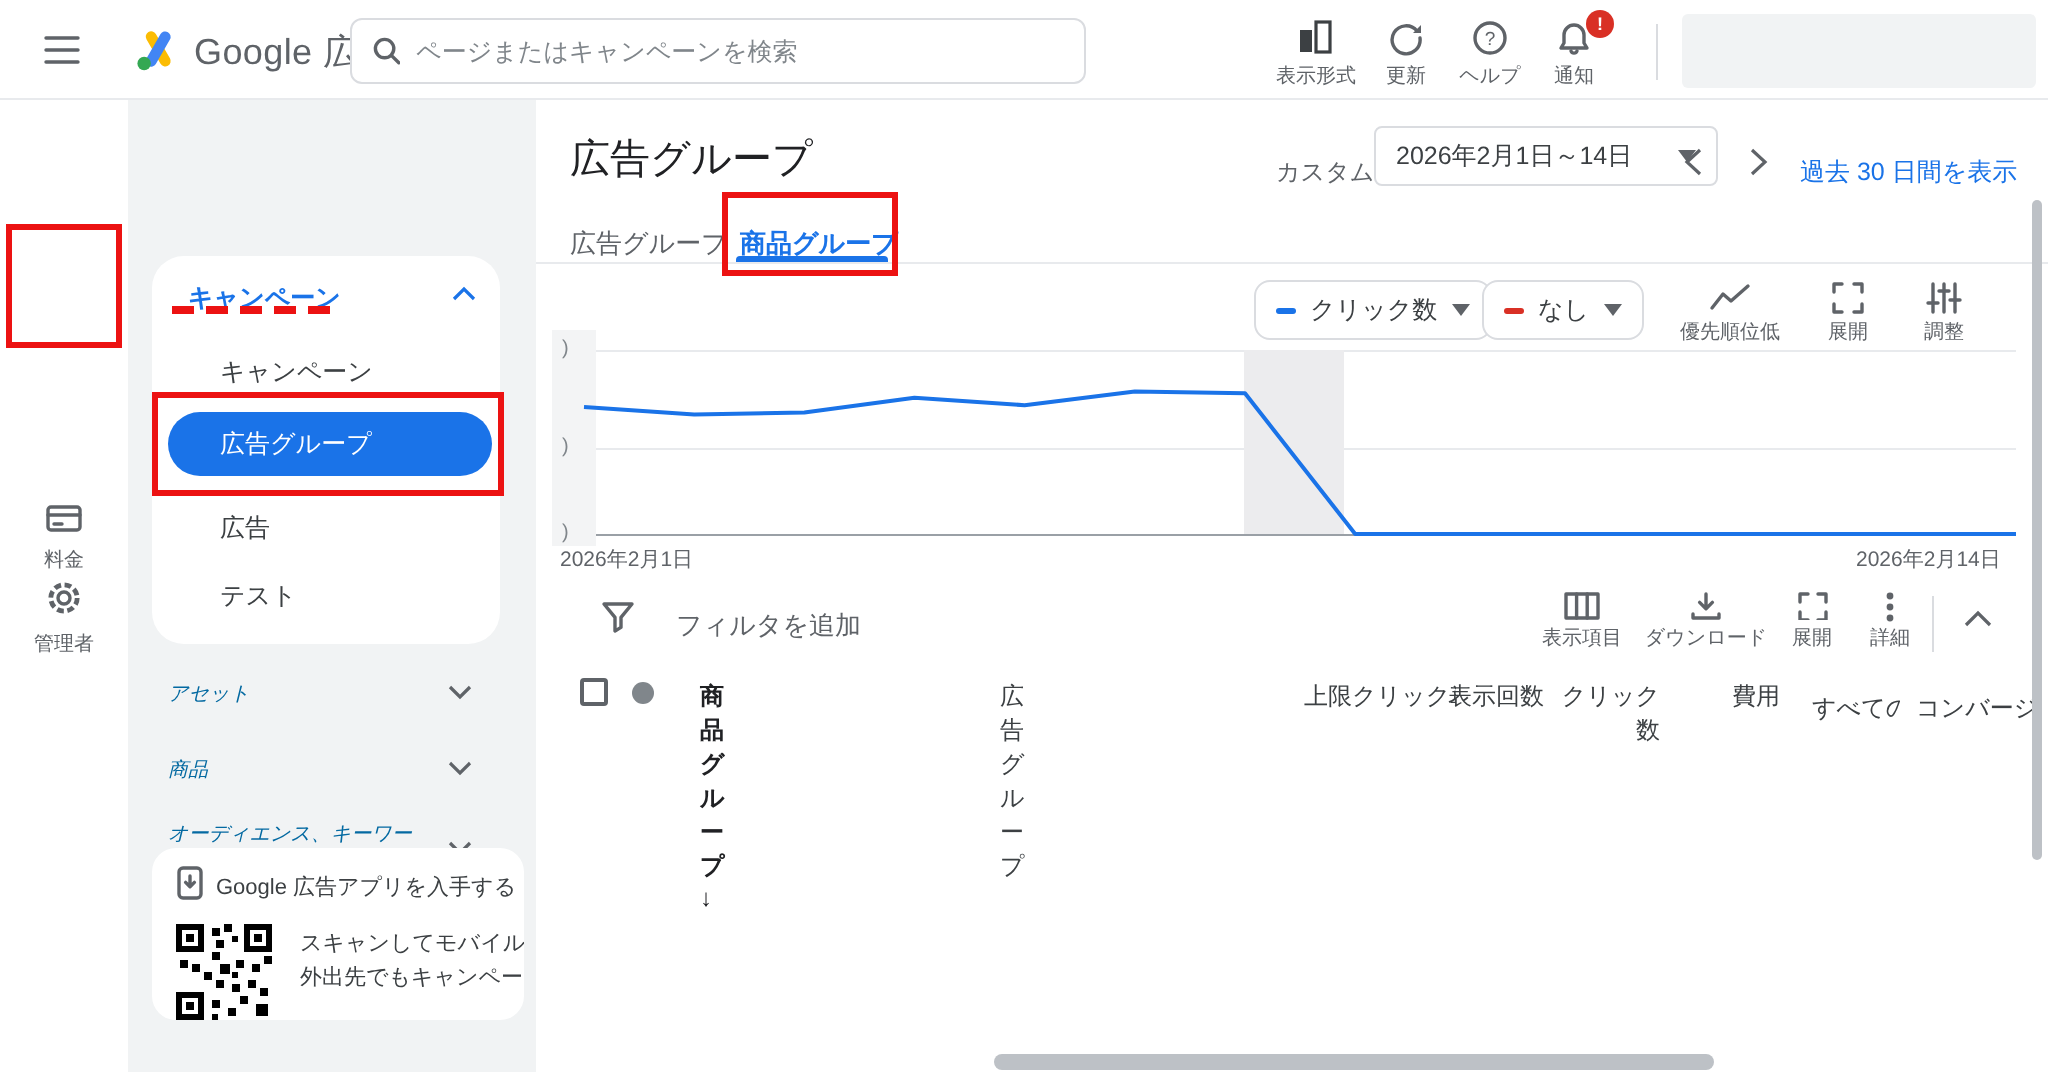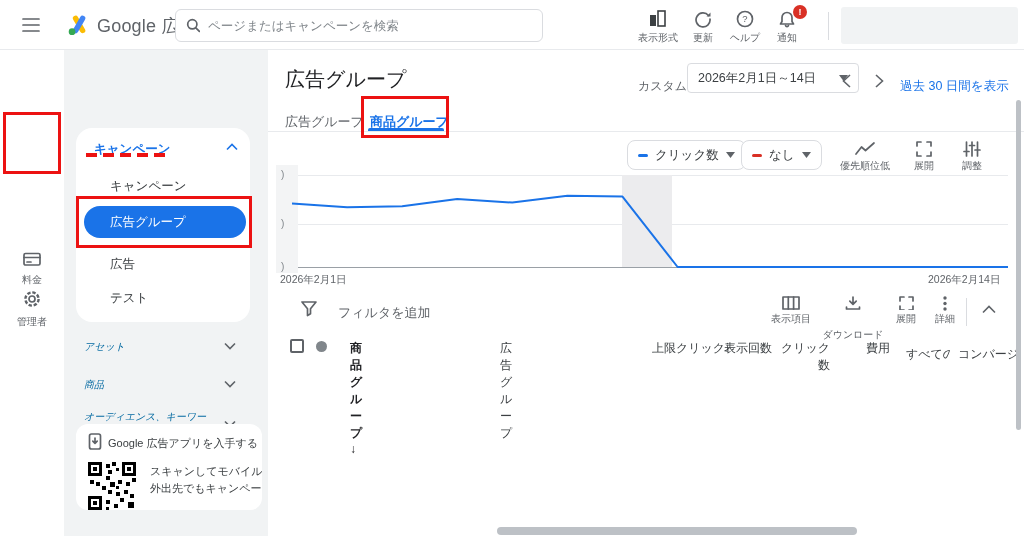--- a/index.html
+++ b/index.html
@@ -296,21 +296,21 @@
       <svg width="18" height="14" style="display:block;margin:0 auto">
           <rect class="ic" x="1" y="1" width="16" height="12"></rect>
           <path class="ic" d="M6.3 1v12M11.6 1v12"></path>
         </svg>
       <div class="lbl10" style="margin-top:2px">表示項目</div>
     </div>
     <div class="tool" style="left:553px;top:8px;width:64px">
       <svg width="16" height="14" style="display:block;margin:0 auto">
           <path class="ic" d="M8 1v7M4.8 5.2L8 8.4l3.2-3.2M1.5 11v2h13v-2"></path>
         </svg>
-      <div class="lbl10" style="margin-top:18px">ダウンロード</div>
+      <div class="lbl10" style="margin-top:2px">ダウンロード</div>
     </div>
     <div class="tool" style="left:620px;top:8px;width:36px">
       <svg width="15" height="14" style="display:block;margin:0 auto">
           <path class="ic" d="M1 5V1h4M10 1h4v4M14 10v4h-4M5 14H1v-4"></path>
         </svg>
       <div class="lbl10" style="margin-top:2px">展開</div>
     </div>
     <div class="tool" style="left:659px;top:8px;width:36px">
       <svg width="6" height="15" style="display:block;margin:0 auto">
           <circle cx="3" cy="2" r="1.7" fill="#5f6368"></circle>

